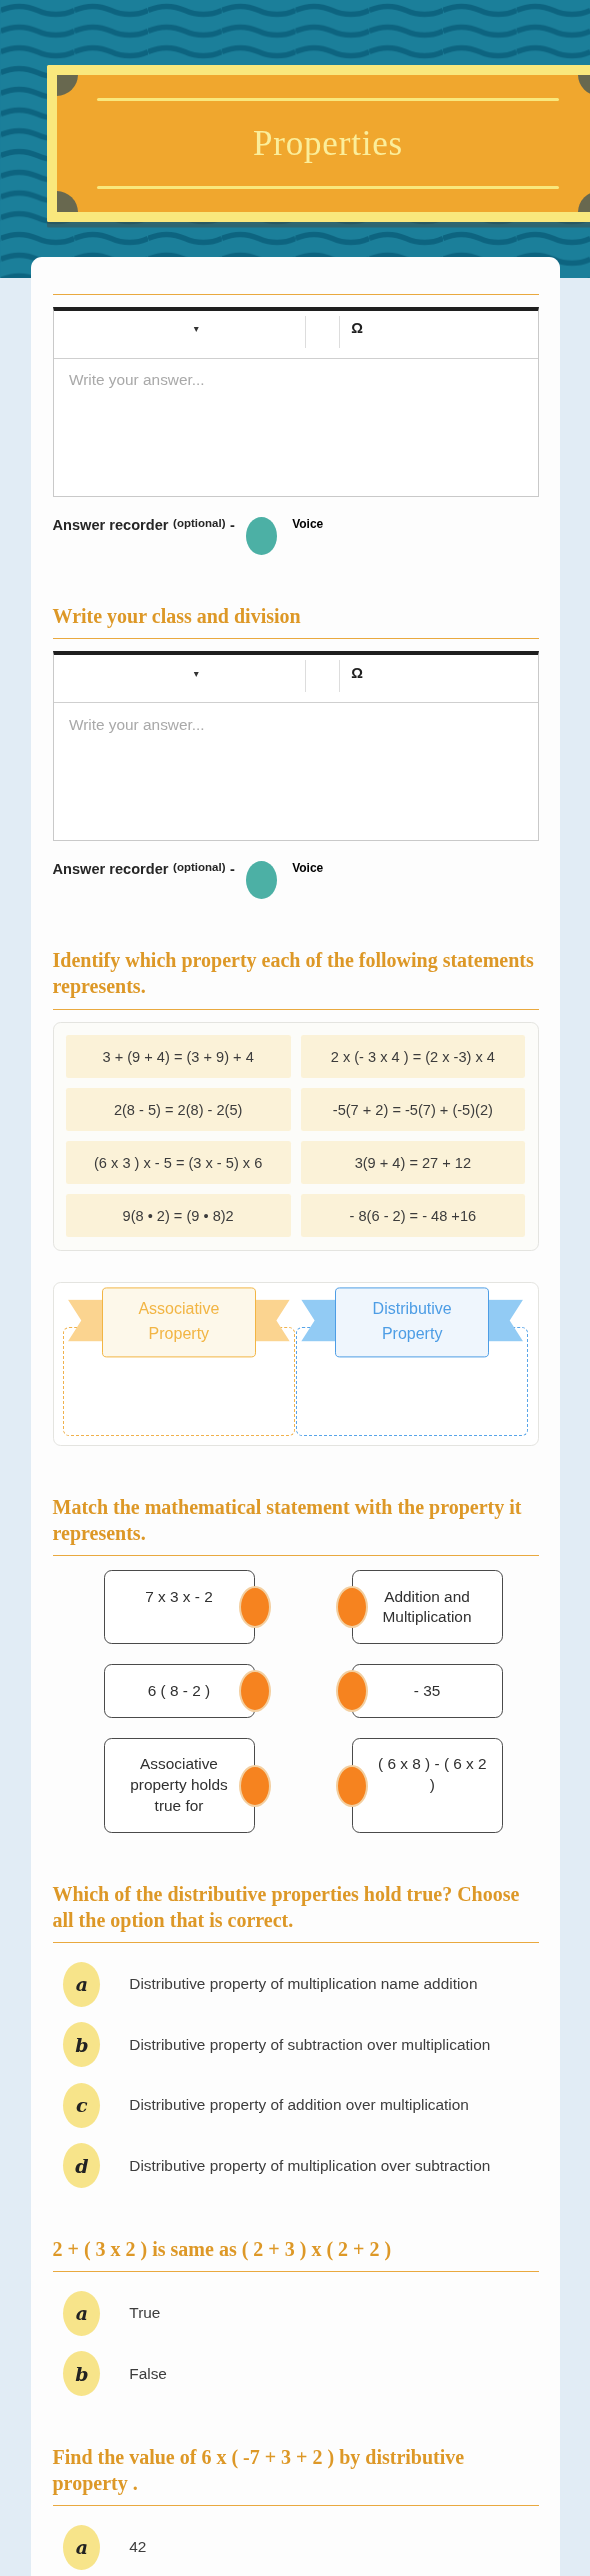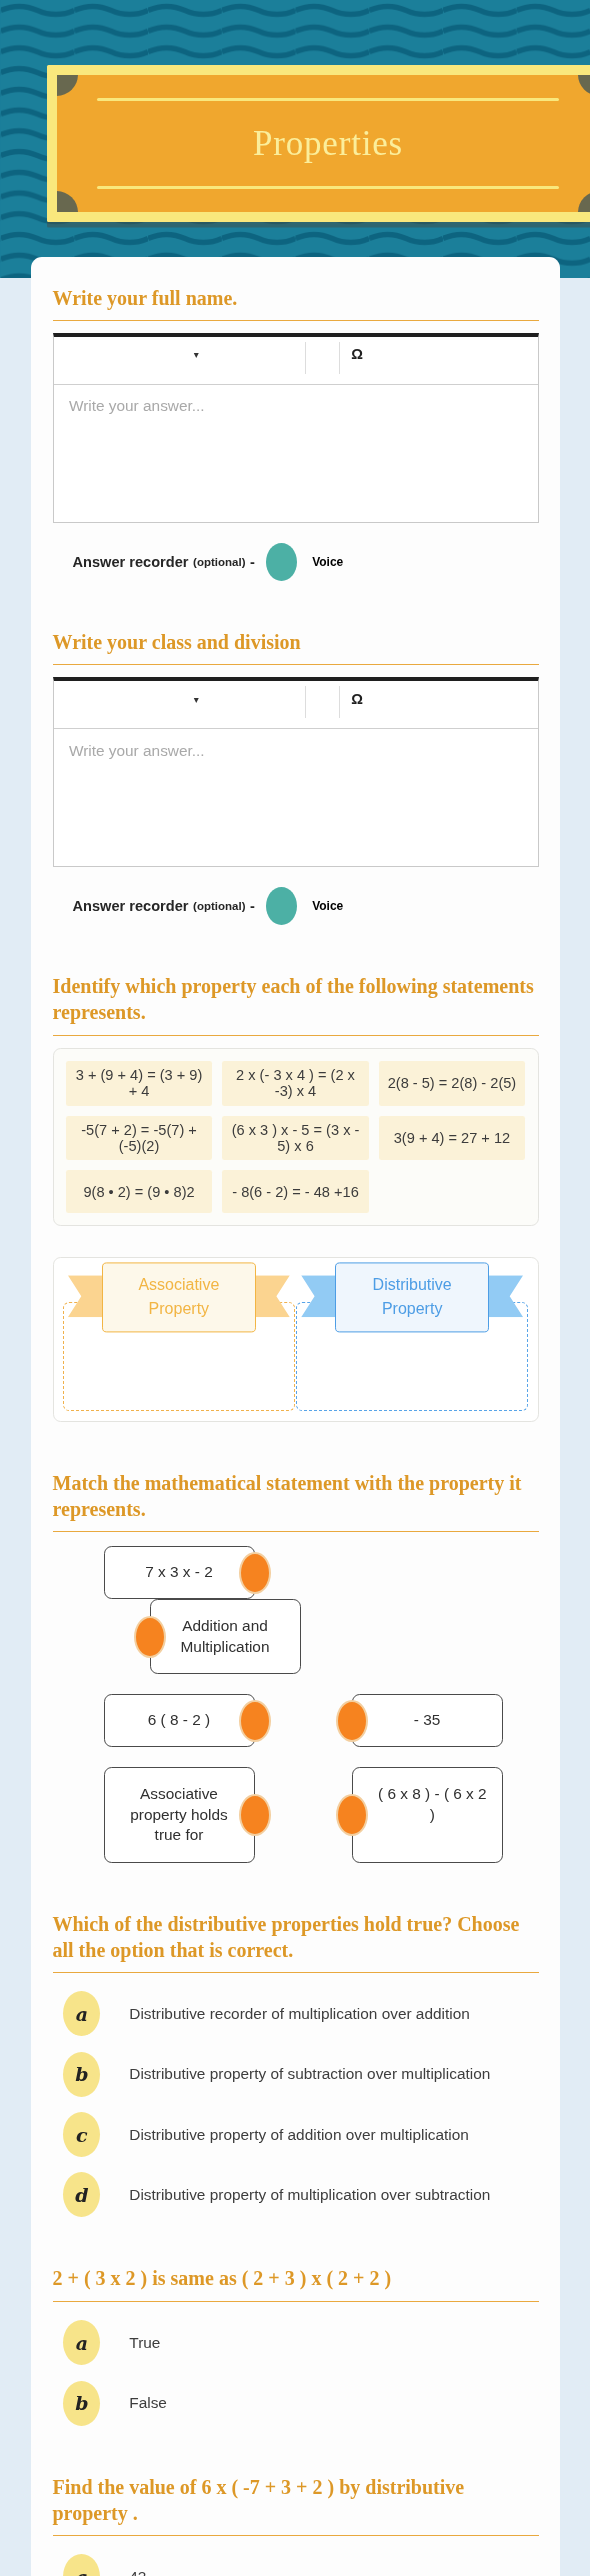--- a/index.html
+++ b/index.html
@@ -56,33 +56,33 @@
   .tb-caret { position:absolute; left:29%; top:12.3px; font-size:10px; color:#333; cursor:pointer; }
   .tb-sep { position:absolute; top:4.6px; width:0.8px; height:32px; background:#ddd; }
   .tb-sep.s1 { left:52%; } .tb-sep.s2 { left:59%; }
   .tb-omega { position:absolute; left:61.5%; top:9.2px; font-size:14.6px; font-weight:bold; color:#1f1f1f; cursor:pointer; }
   .editor textarea {
     display:block; width:100%; height:137px; border:none; resize:none; outline:none;
     padding:12.3px 15.4px; font-family:"Liberation Sans", sans-serif; font-size:15.4px; color:#444; background:#fff;
   }
   .editor textarea::placeholder { color:#a9a9a9; }
 
-  .recorder { display:flex; align-items:center; margin-top:20px;margin-left:20px; }
+  .recorder { display:flex; align-items:flex-start; margin-top:20px; }
   .rec-label { font-size:14.6px; font-weight:bold; color:#262626; }
   .rec-opt { font-size:11.5px; font-weight:bold; color:#262626; margin-left:4.6px; }
   .rec-dash { font-size:14.6px; font-weight:bold; color:#262626; margin-left:4.6px; }
   .rec-circle { width:31px; height:38px; background:#4cb0a5; border-radius:50%; margin:0 15.4px 0 10.8px; cursor:pointer; }
   .rec-voice { font-size:12px; font-weight:bold; color:#000000; }
 
   
   .tiles-wrap {
     margin-top:12.3px; border:0.8px solid #e4e4e0; border-radius:7.7px;
     background:#fcfcf9; padding:12.3px;
   }
-  .tiles { display:grid; grid-template-columns:1fr 1fr 1fr; gap:10px; }
+  .tiles { display:grid; grid-template-columns:1fr 1fr; gap:10px; }
   .tile {
     background:#fbf2d8; border-radius:2.3px; min-height:43px;
     display:flex; align-items:center; justify-content:center;
     font-size:14.6px; color:#3c3c3c; text-align:center; padding:6.2px 7.7px; cursor:grab;
   }
 
   
   .bins {
     margin-top:31px; border:0.8px solid #e4e4e0; border-radius:7.7px; background:#fff;
     padding:9.2px; display:flex; gap:1px;
@@ -98,21 +98,21 @@
   .ribbon.dist  .wing { background:#92cbf4; }
   .ribbon-box {
     position:relative; border-radius:4.6px; text-align:center; padding:9.2px 6.2px;
     font-size:16px; line-height:1.55;
   }
   .ribbon.assoc .ribbon-box { background:#fdf8ea; border:1.5px solid #f2b544; color:#f2b544; }
   .ribbon.dist  .ribbon-box { background:#eff6fd; border:1.5px solid #4d9de5; color:#4d9de5; }
 
   
   .match-row { display:flex; margin-top:20px; }
-  .match-row.r1 { margin-top:14px;flex-direction:column; }
+  .match-row.r1 { margin-top:14px; }
   .match-box {
     position:relative; width:151px; background:#fff;
     border:1.2px solid #4a4a4a; border-radius:7.7px;
     padding:15.4px 12.3px; text-align:center; font-size:15.4px; line-height:1.35; color:#303030;
   }
   .match-box.lft { margin-left:51px; }
   .match-box.rgt { margin-left:97px; }
   .match-box.rgt.pull { padding-left:23px; }
   .dot {
     position:absolute; top:50%; transform:translateY(-50%);
@@ -154,21 +154,20 @@
       <div class="corner bl"></div>
       <div class="corner br"></div>
       <div class="banner-title">Properties</div>
     </div>
   </div>
 </div>
 
 <div class="card">
 
   <div class="q-block first">
-    <div class="q-title">Write your full name.</div>
     <hr class="q-rule">
     <div class="editor">
       <div class="toolbar">
         <span class="tb-caret">▾</span>
         <span class="tb-sep s1"></span>
         <span class="tb-sep s2"></span>
         <span class="tb-omega">Ω</span>
       </div>
       <textarea placeholder="Write your answer..." style=""></textarea>
     </div>
@@ -271,21 +270,21 @@
         <span class="dot left"></span>
       </div>
     </div>
   </div>
 
   <div class="q-block">
     <div class="q-title">Which of the distributive properties hold true? Choose all the option that is correct.</div>
     <hr class="q-rule">
     <div class="opt first">
       <span class="opt-circle">a</span>
-      <span class="opt-label">Distributive recorder of multiplication over addition</span>
+      <span class="opt-label">Distributive property of multiplication name addition</span>
     </div>
     <div class="opt">
       <span class="opt-circle">b</span>
       <span class="opt-label">Distributive property of subtraction over multiplication</span>
     </div>
     <div class="opt">
       <span class="opt-circle">c</span>
       <span class="opt-label">Distributive property of addition over multiplication</span>
     </div>
     <div class="opt">

